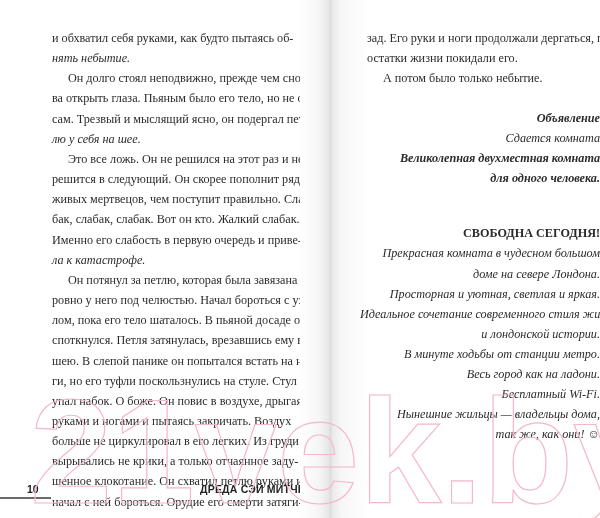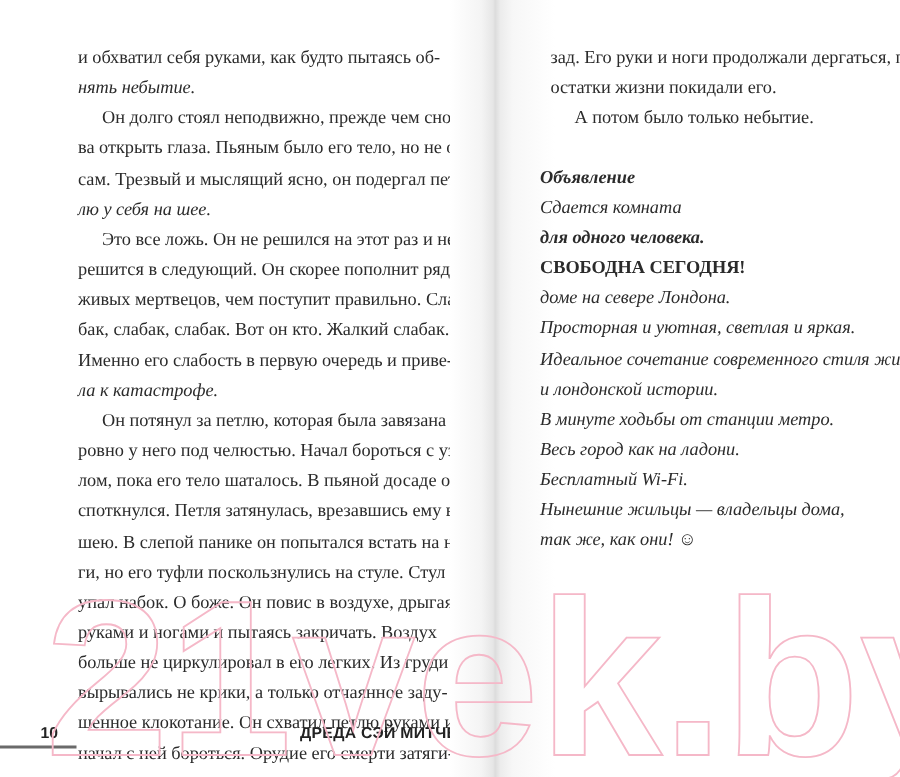--- a/index.html
+++ b/index.html
@@ -27,25 +27,25 @@
   .line { display: block; text-align: justify; text-align-last: justify; white-space: nowrap; }
   .line.last { text-align-last: left; font-style: italic; }
   .line.ind { padding-left: 16px; }
   .right-text {
     position: absolute; left: 37px; top: 28px; width: 233px;
     font-size: 12.2px; line-height: 20.15px;
   }
   .right-text .line { text-align: left; text-align-last: left; }
   .ad {
     position: absolute; left: 360px; top: 108px; width: 240px;
-    text-align: left; font-style: italic; font-size: 12.2px; line-height: 20.1px;
+    text-align: right; font-style: italic; font-size: 12.2px; line-height: 20.1px;
   }
   .ad .row { display: block; white-space: nowrap; }
   .ad .bold { font-weight: bold; }
-  .ad .upright { font-style: normal; font-weight: bold; }
+  .ad .upright { font-style: normal; font-weight: bold; margin-top: 35px; }
   .footer-num {
     position: absolute; left: 27px; top: 483px;
     font-family: "Liberation Sans", "DejaVu Sans", sans-serif;
     font-weight: bold; font-size: 10.5px; color: #222;
   }
   .footer-rule {
     position: absolute; left: 0; top: 497px; width: 51px; height: 2px; background: #6a6a6a;
   }
   .footer-author {
     position: absolute; left: 200px; top: 483px; width: 84px; text-align: right;
@@ -108,22 +108,24 @@
     <div class="right-text" id="right-body">
         <span class="line">зад. Его руки и ноги продолжали дергаться, пока</span>
         <span class="line">остатки жизни покидали его.</span>
         <span class="line ind">А потом было только небытие.</span>
       </div>
   </div>
 
   <div class="ad">
     <span class="row bold">Объявление</span>
     <span class="row">Сдается комната</span>
+    <span class="row bold">Великолепная двухместная комната</span>
     <span class="row bold">для одного человека.</span>
     <span class="row upright">СВОБОДНА СЕГОДНЯ!</span>
+    <span class="row">Прекрасная комната в чудесном большом</span>
     <span class="row">доме на севере Лондона.</span>
     <span class="row">Просторная и уютная, светлая и яркая.</span>
     <span class="row">Идеальное сочетание современного стиля жизни</span>
     <span class="row">и лондонской истории.</span>
     <span class="row">В минуте ходьбы от станции метро.</span>
     <span class="row">Весь город как на ладони.</span>
     <span class="row">Бесплатный Wi-Fi.</span>
     <span class="row">Нынешние жильцы — владельцы дома,</span>
     <span class="row">так же, как они! ☺</span>
   </div>

